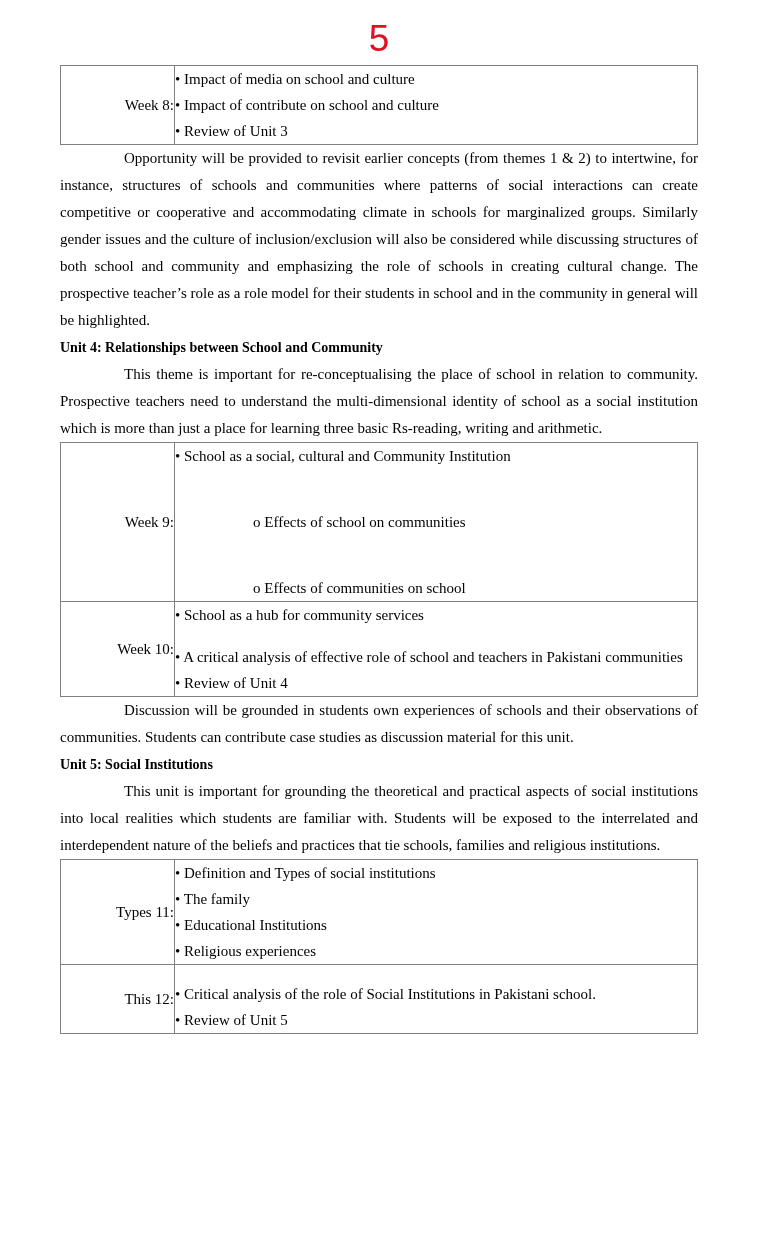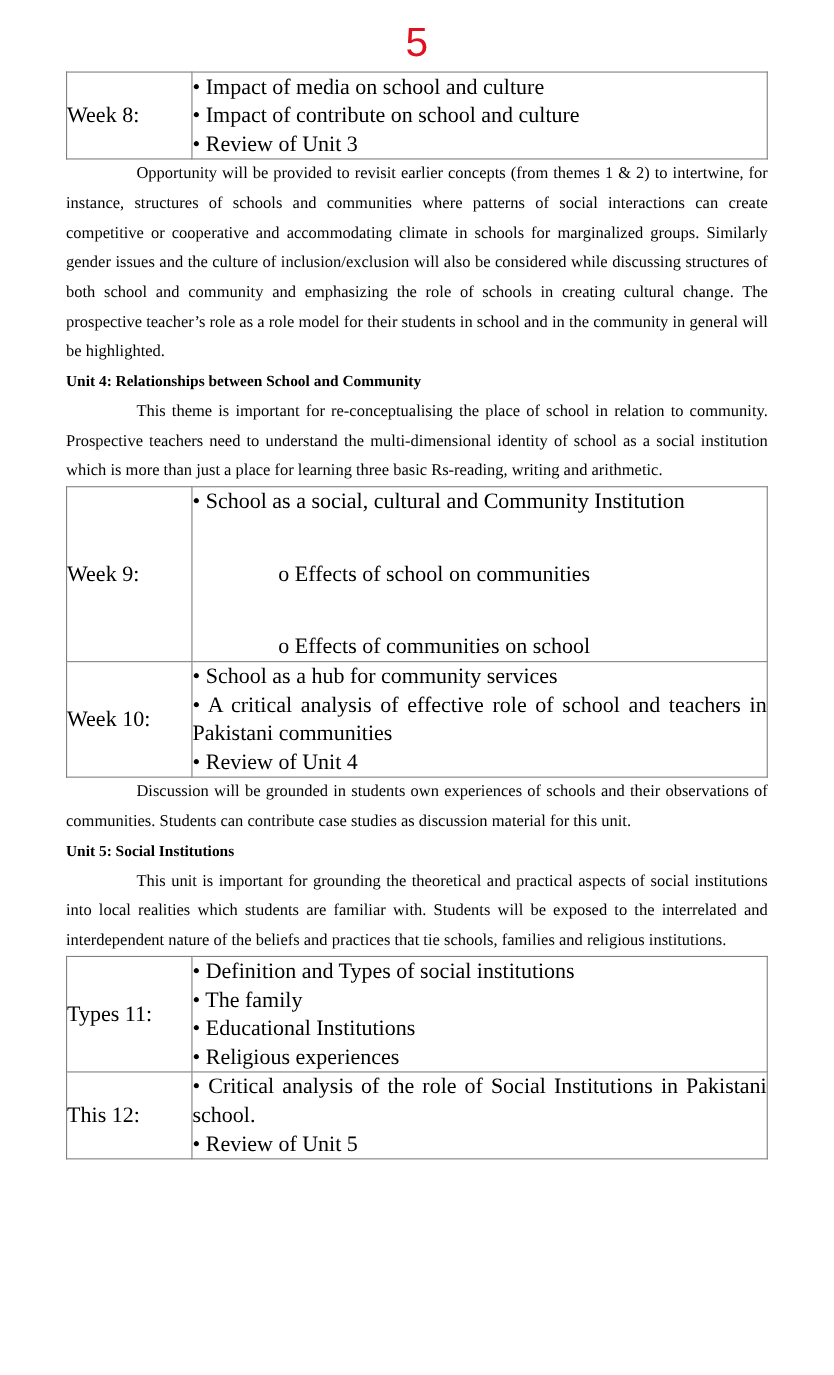--- a/index.html
+++ b/index.html
@@ -43,42 +43,43 @@
   table.wk {
     width: 100%;
     border-collapse: collapse;
     table-layout: fixed;
     margin: 0;
   }
   table.wk td {
     border: 1px solid #808080;
     padding: 0;
     vertical-align: middle;
-    font-size: 20px;
+    font-size: 15px;
     line-height: 26px;
   }
   td.wk-label {
     width: 113px;
-    text-align: left;
+    text-align: right;
     padding-left: 12px;
     vertical-align: middle;
   }
   td.wk-body {
     padding: 4px 8px 4px 10px;
     vertical-align: top;
   }
   .bullet-line {
     display: block;
     white-space: nowrap;
   }
   .bullet-just {
     display: block;
     text-align: justify;
     text-align-last: left;
     white-space: normal;
+    margin-top: 16px;
   }
   .sub-line {
     display: block;
     padding-left: 78px;
     white-space: nowrap;
     margin-top: 40px;
   }
   
   p.body {
     margin: 0;

